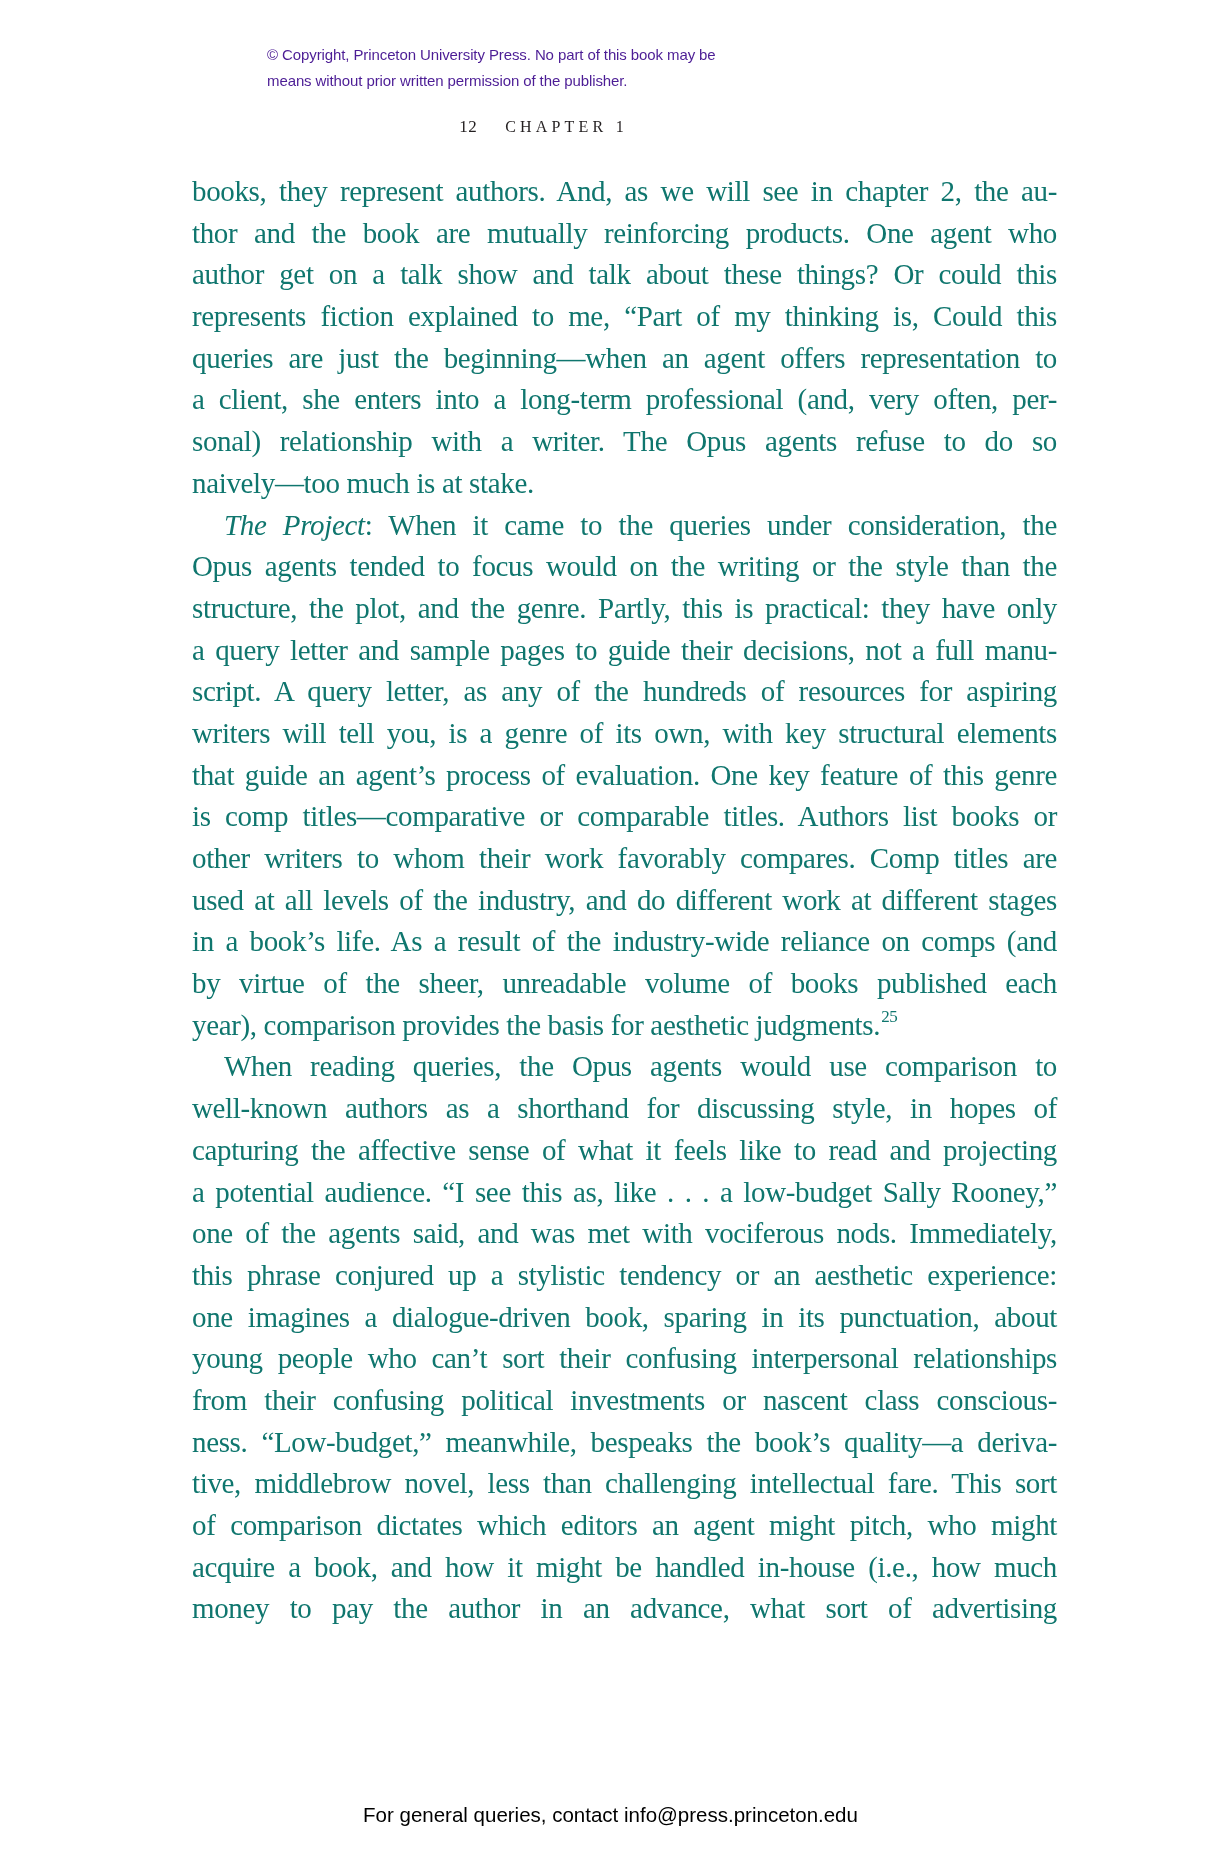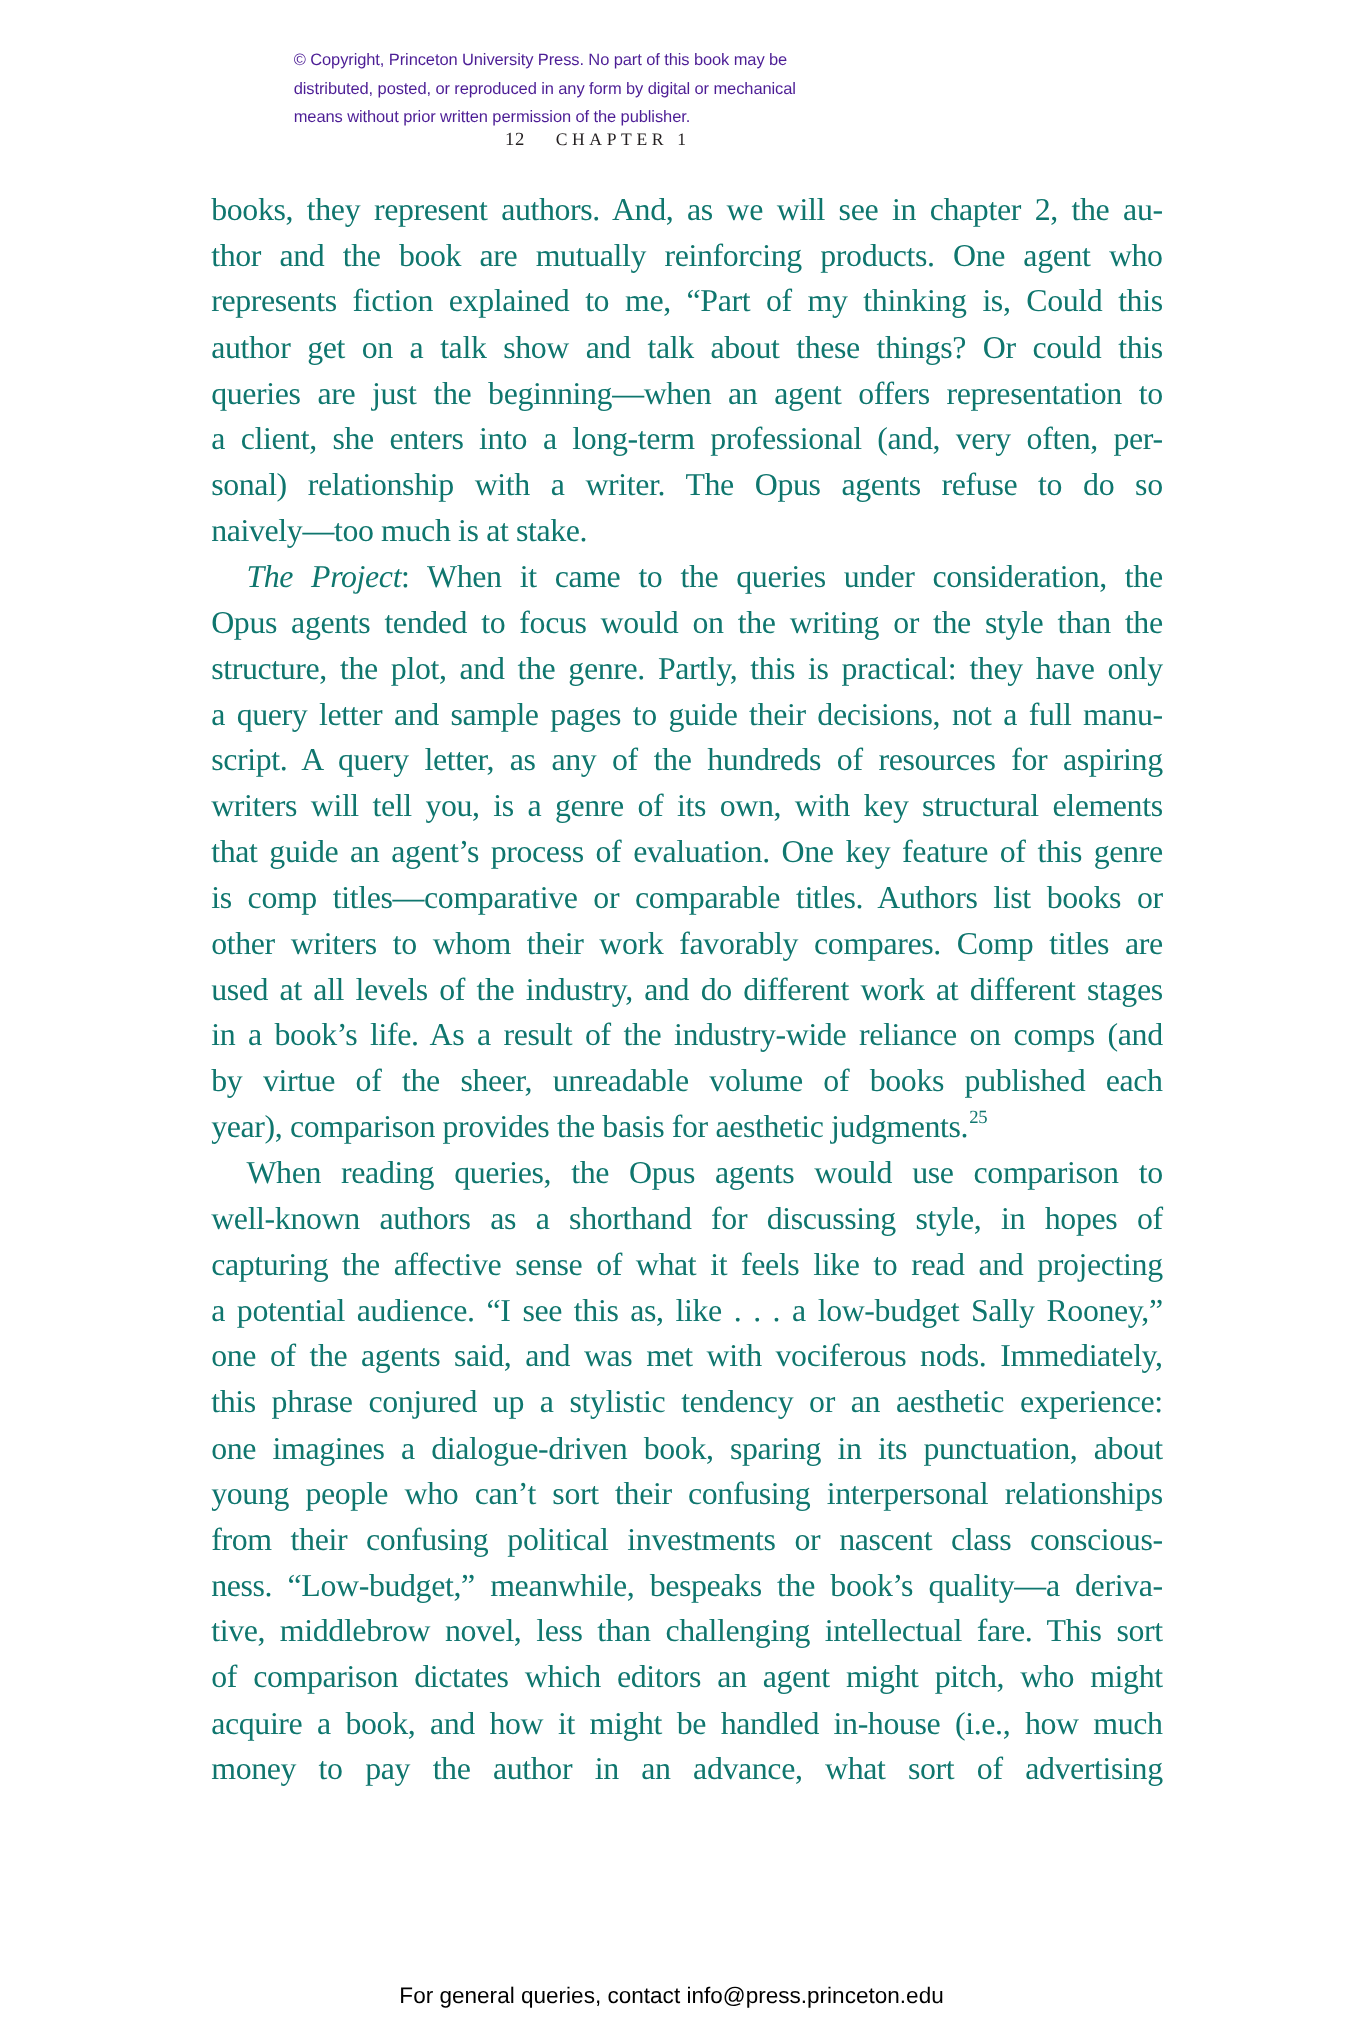--- a/index.html
+++ b/index.html
@@ -111,42 +111,41 @@
     .footer span {
       position: relative;
       left: -2px;
     }
   </style>
 </head>
 <body>
 
 <div class="copyright">
   <span class="line">© Copyright, Princeton University Press. No part of this book may be</span>
-  <span class="line">distributed, posted, or reproduced in any form by digital or mechanical</span>
   <span class="line">means without prior written permission of the publisher.</span>
 </div>
 
 <div class="running-head">
   <span class="page-number">12</span><span class="chapter-label">CHAPTER 1</span>
 </div>
 
 <div class="body-text">
 
   <div>
     <span class="line">
         <span class="line-inner">books, they represent authors. And, as we will see in chapter 2, the au-</span>
       </span>
     <span class="line">
         <span class="line-inner">thor and the book are mutually reinforcing products. One agent who</span>
       </span>
     <span class="line">
+        <span class="line-inner">author get on a talk show and talk about these things? Or could this</span>
+      </span>
+    <span class="line">
         <span class="line-inner">represents fiction explained to me, “Part of my thinking is, Could this</span>
-      </span>
-    <span class="line">
-        <span class="line-inner">author get on a talk show and talk about these things? Or could this</span>
       </span>
     <span class="line">
         <span class="line-inner">queries are just the beginning—when an agent offers representation to</span>
       </span>
     <span class="line">
         <span class="line-inner">a client, she enters into a long-term professional (and, very often, per-</span>
       </span>
     <span class="line">
         <span class="line-inner">sonal) relationship with a writer. The Opus agents refuse to do so</span>
       </span>

